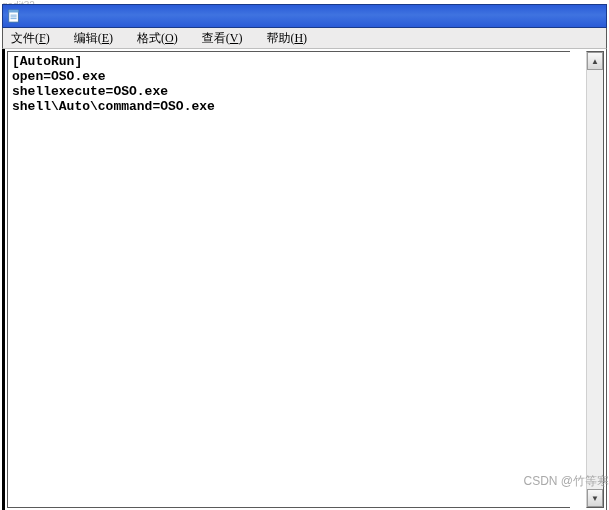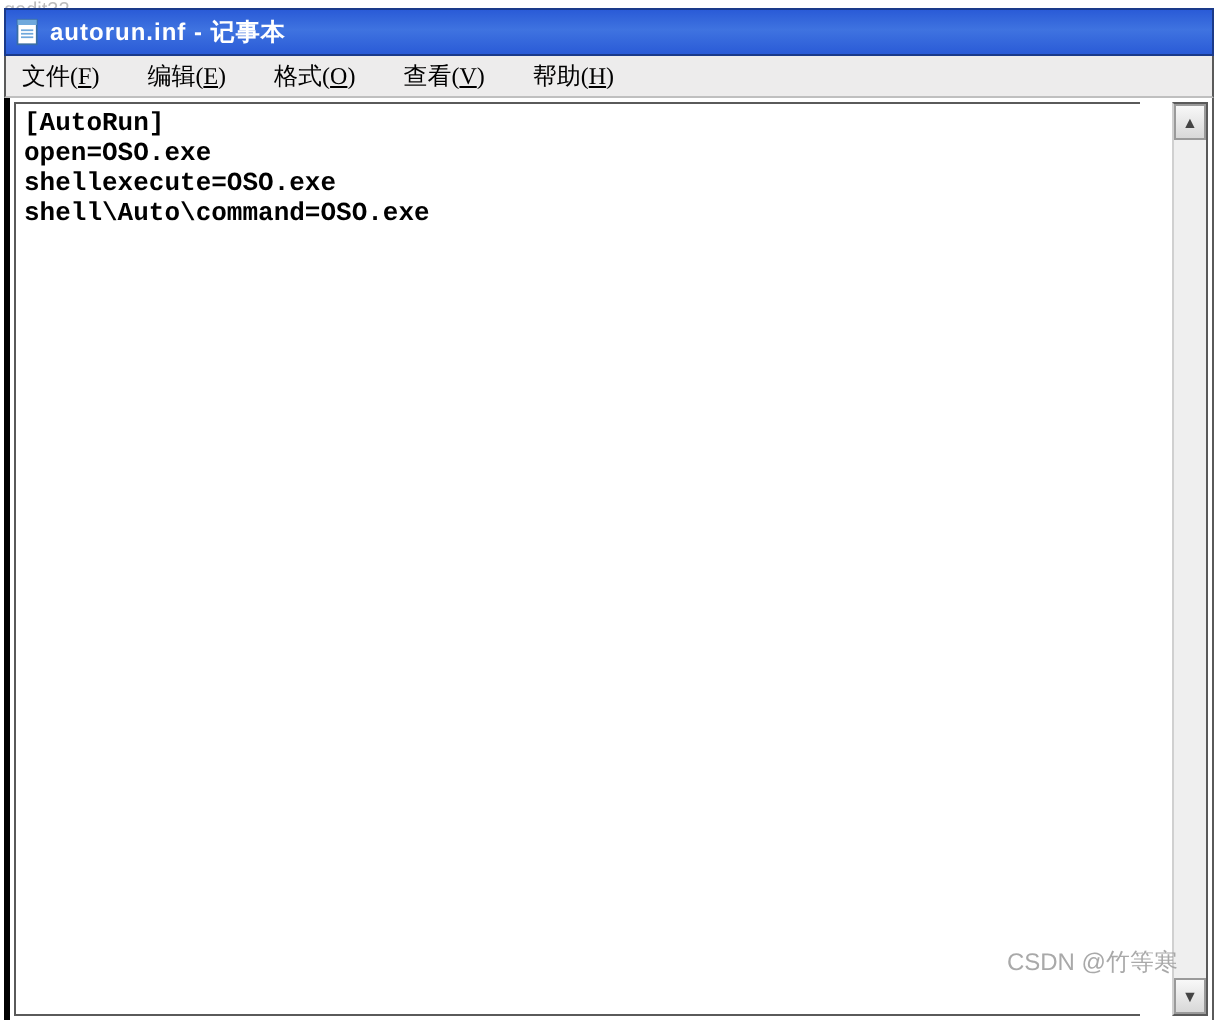--- a/index.html
+++ b/index.html
@@ -101,21 +101,21 @@
     font-size: 8px;
     color: #444;
   }
   .scroll-track {
     flex: 1;
     background: #efefef;
   }
   .watermark {
     position: absolute;
     bottom: 20px;
-    right: 20px;
+    right: 0;
     color: rgba(160,160,160,0.9);
     font-family: "Microsoft YaHei", sans-serif;
     font-size: 12px;
     pointer-events: none;
   }
   .faint-label {
     position: absolute;
     top: 0;
     left: 2px;
     color: rgba(160,160,160,0.7);
@@ -133,21 +133,20 @@
   <div class="titlebar">
     <span class="icon">
       <svg viewBox="0 0 16 16" width="14" height="14">
         <rect x="2" y="1" width="11" height="14" fill="#ffffff" stroke="#3a6ea5" stroke-width="1"></rect>
         <rect x="2" y="1" width="11" height="3" fill="#6fa8dc"></rect>
         <line x1="4" y1="7" x2="11" y2="7" stroke="#6fa8dc" stroke-width="1"></line>
         <line x1="4" y1="9" x2="11" y2="9" stroke="#6fa8dc" stroke-width="1"></line>
         <line x1="4" y1="11" x2="11" y2="11" stroke="#6fa8dc" stroke-width="1"></line>
       </svg>
     </span>
-    <span class="title-text">autorun.inf - 记事本</span>
   </div>
 
   <div class="menubar">
     <span class="menu-item"><span>文件</span>(<u>F</u>)</span>
     <span class="menu-item"><span>编辑</span>(<u>E</u>)</span>
     <span class="menu-item"><span>格式</span>(<u>O</u>)</span>
     <span class="menu-item"><span>查看</span>(<u>V</u>)</span>
     <span class="menu-item"><span>帮助</span>(<u>H</u>)</span>
   </div>
 

